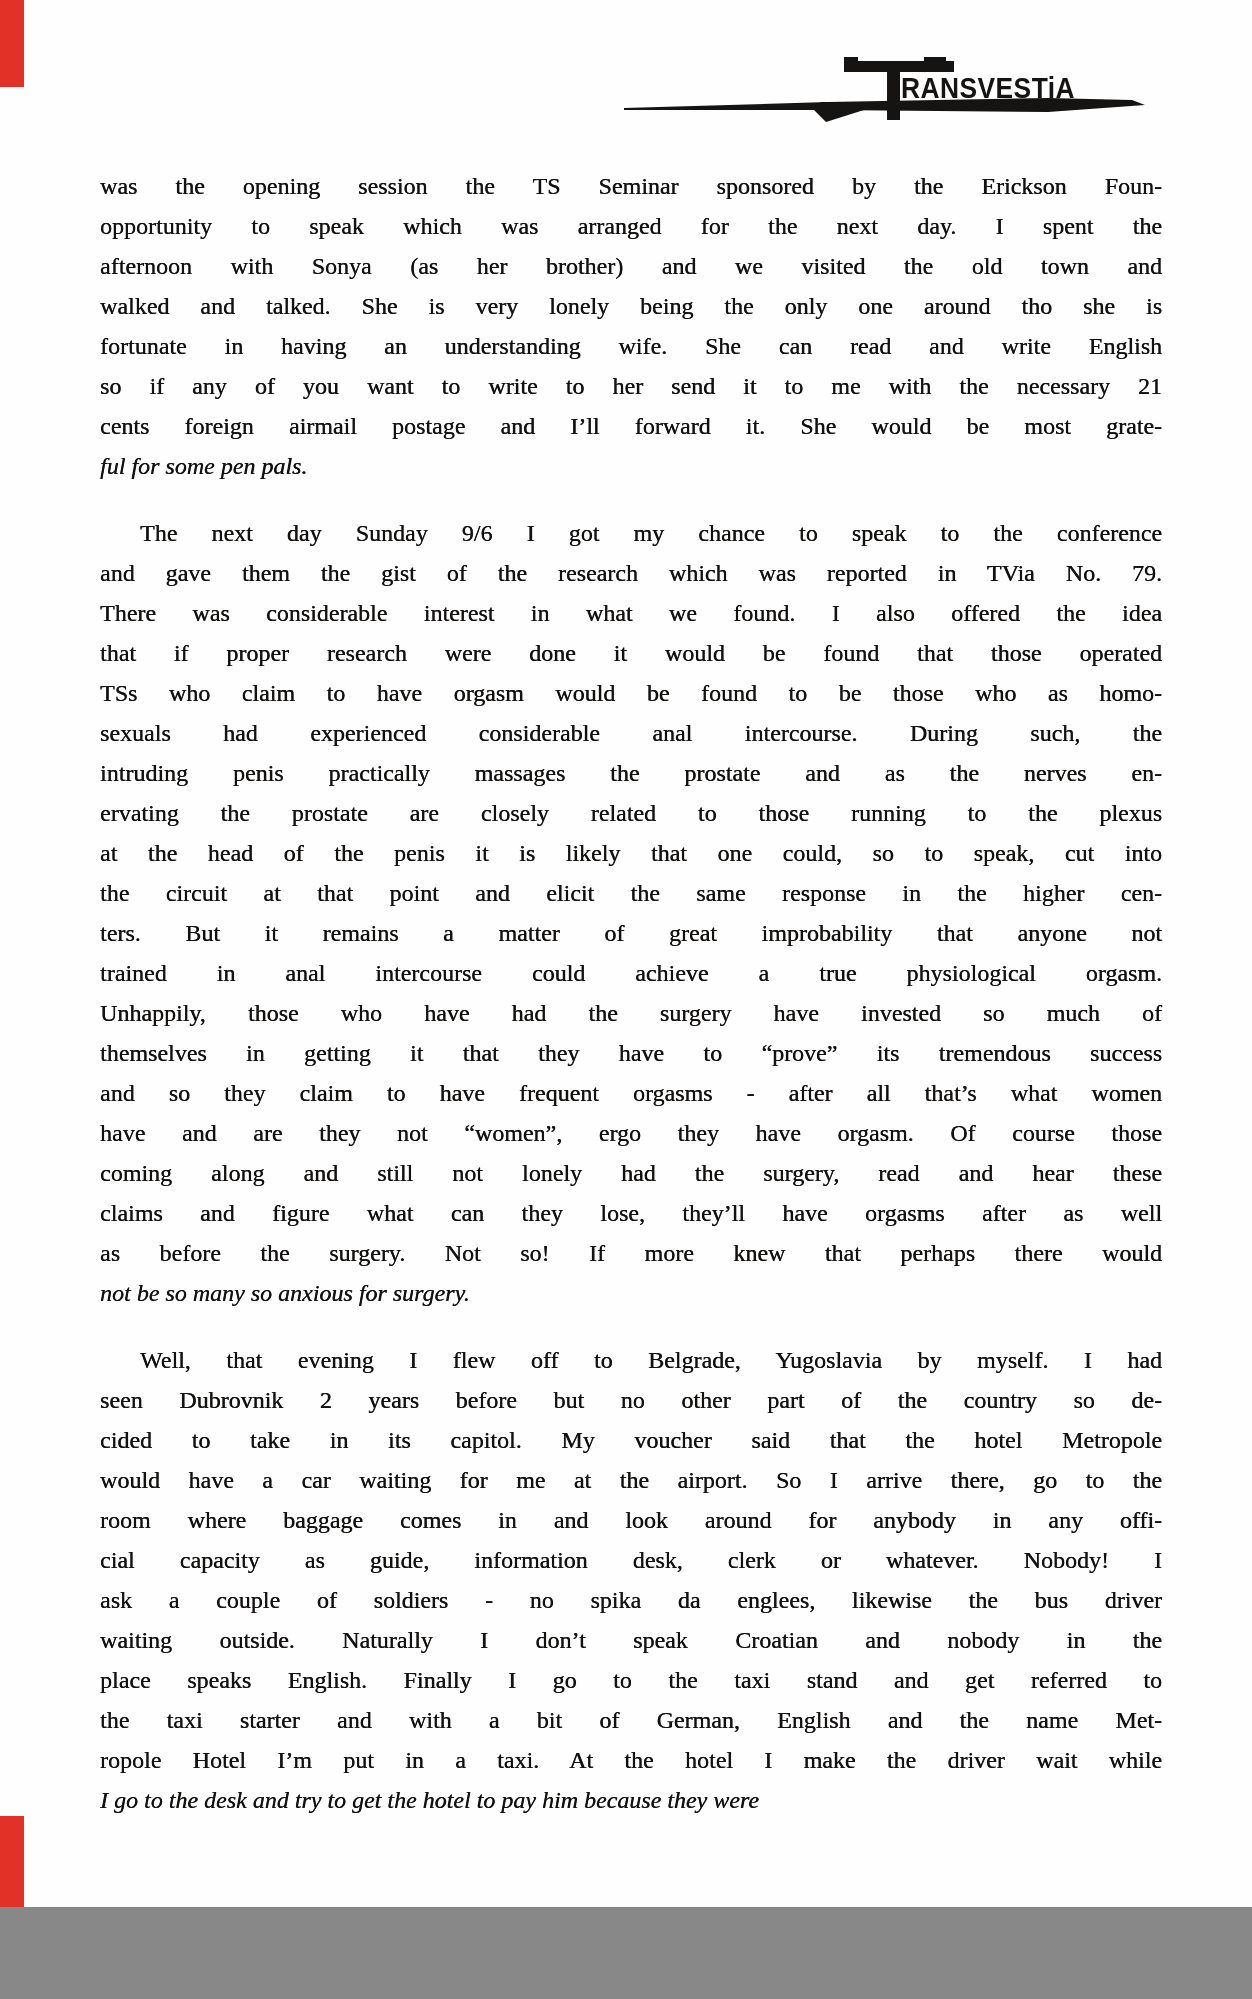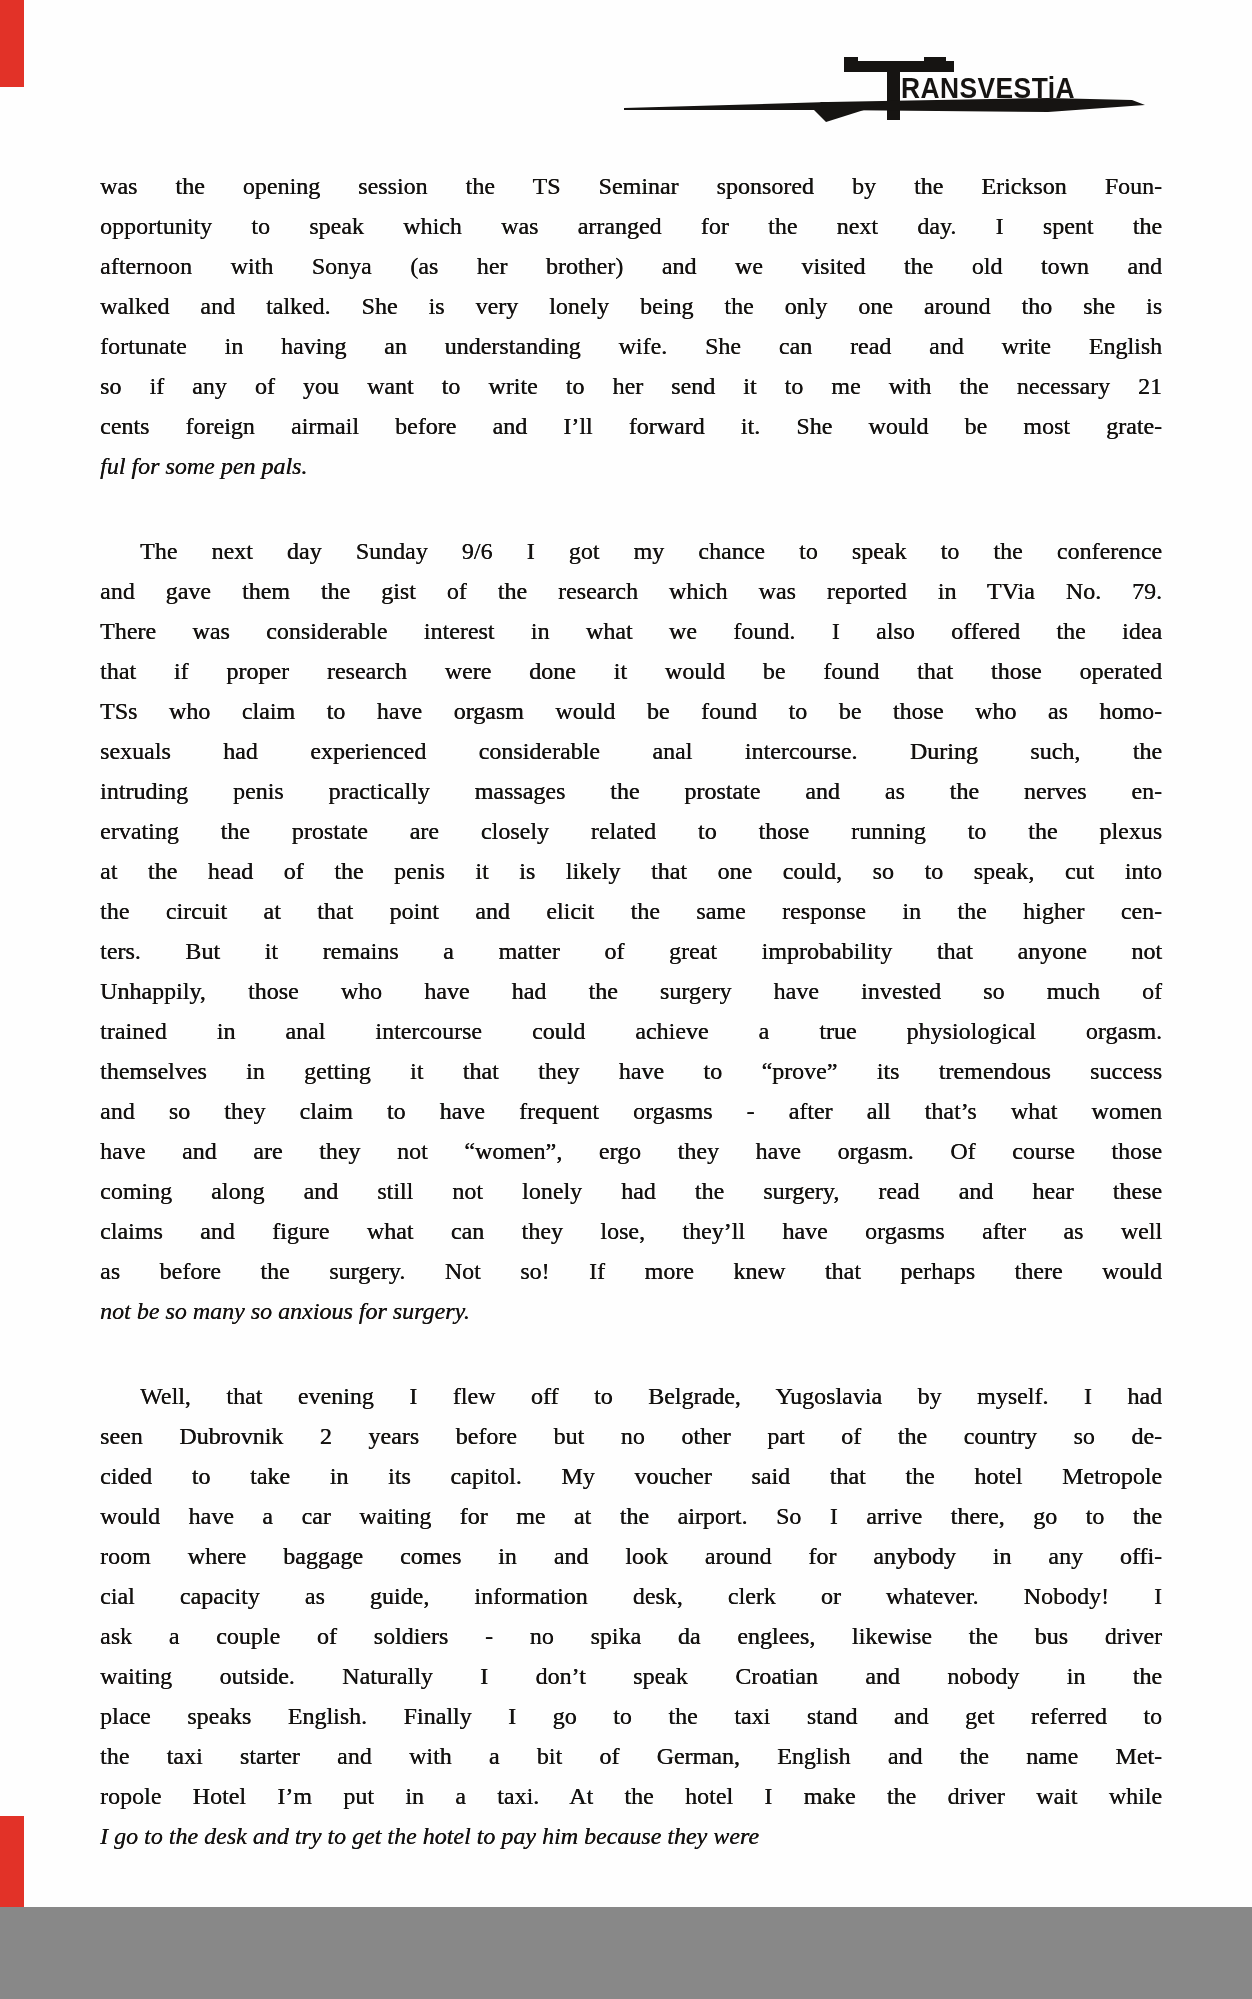--- a/index.html
+++ b/index.html
@@ -21,21 +21,21 @@
   .masthead text{
     font-family:"Liberation Sans", sans-serif;
     font-weight:bold;
   }
   .text-block{
     position:absolute;
     left:100px;top:166px;width:1062px;
     font-size:24px;line-height:40px;
     text-shadow:0.35px 0 0 currentColor;
   }
-  .paragraph + .paragraph{margin-top:45px;}
+  .paragraph + .paragraph{margin-top:27px;}
   .line{text-align:justify;text-align-last:justify;white-space:normal;}
   .line.last{text-align-last:left;font-style:italic;}
   .line.indent{padding-left:40px;}
   .page-number{
     position:absolute;
     left:0;top:1908px;width:1030px;
     text-align:center;
     font-size:30px;
     text-shadow:0.35px 0 0 currentColor;
   }
@@ -69,37 +69,37 @@
   </div>
 
   <div class="text-block">
       <div class="paragraph">
         <div class="line">was the opening session the TS Seminar sponsored by the Erickson Foun-</div>
         <div class="line">opportunity to speak which was arranged for the next day. I spent the</div>
         <div class="line">afternoon with Sonya (as her brother) and we visited the old town and</div>
         <div class="line">walked and talked. She is very lonely being the only one around tho she is</div>
         <div class="line">fortunate in having an understanding wife. She can read and write English</div>
         <div class="line">so if any of you want to write to her send it to me with the necessary 21</div>
-        <div class="line">cents foreign airmail before and I’ll forward it. She would be most grate-</div>
+        <div class="line">cents foreign airmail postage and I’ll forward it. She would be most grate-</div>
         <div class="line last">ful for some pen pals.</div>
       </div>
       <div class="paragraph">
         <div class="line indent">The next day Sunday 9/6 I got my chance to speak to the conference</div>
         <div class="line">and gave them the gist of the research which was reported in TVia No. 79.</div>
         <div class="line">There was considerable interest in what we found. I also offered the idea</div>
         <div class="line">that if proper research were done it would be found that those operated</div>
         <div class="line">TSs who claim to have orgasm would be found to be those who as homo-</div>
         <div class="line">sexuals had experienced considerable anal intercourse. During such, the</div>
         <div class="line">intruding penis practically massages the prostate and as the nerves en-</div>
         <div class="line">ervating the prostate are closely related to those running to the plexus</div>
         <div class="line">at the head of the penis it is likely that one could, so to speak, cut into</div>
         <div class="line">the circuit at that point and elicit the same response in the higher cen-</div>
         <div class="line">ters. But it remains a matter of great improbability that anyone not</div>
+        <div class="line">trained in anal intercourse could achieve a true physiological orgasm.</div>
         <div class="line">Unhappily, those who have had the surgery have invested so much of</div>
-        <div class="line">trained in anal intercourse could achieve a true physiological orgasm.</div>
         <div class="line">themselves in getting it that they have to “prove” its tremendous success</div>
         <div class="line">and so they claim to have frequent orgasms - after all that’s what women</div>
         <div class="line">have and are they not “women”, ergo they have orgasm. Of course those</div>
         <div class="line">coming along and still not lonely had the surgery, read and hear these</div>
         <div class="line">claims and figure what can they lose, they’ll have orgasms after as well</div>
         <div class="line">as before the surgery. Not so! If more knew that perhaps there would</div>
         <div class="line last">not be so many so anxious for surgery.</div>
       </div>
       <div class="paragraph">
         <div class="line indent">Well, that evening I flew off to Belgrade, Yugoslavia by myself. I had</div>

